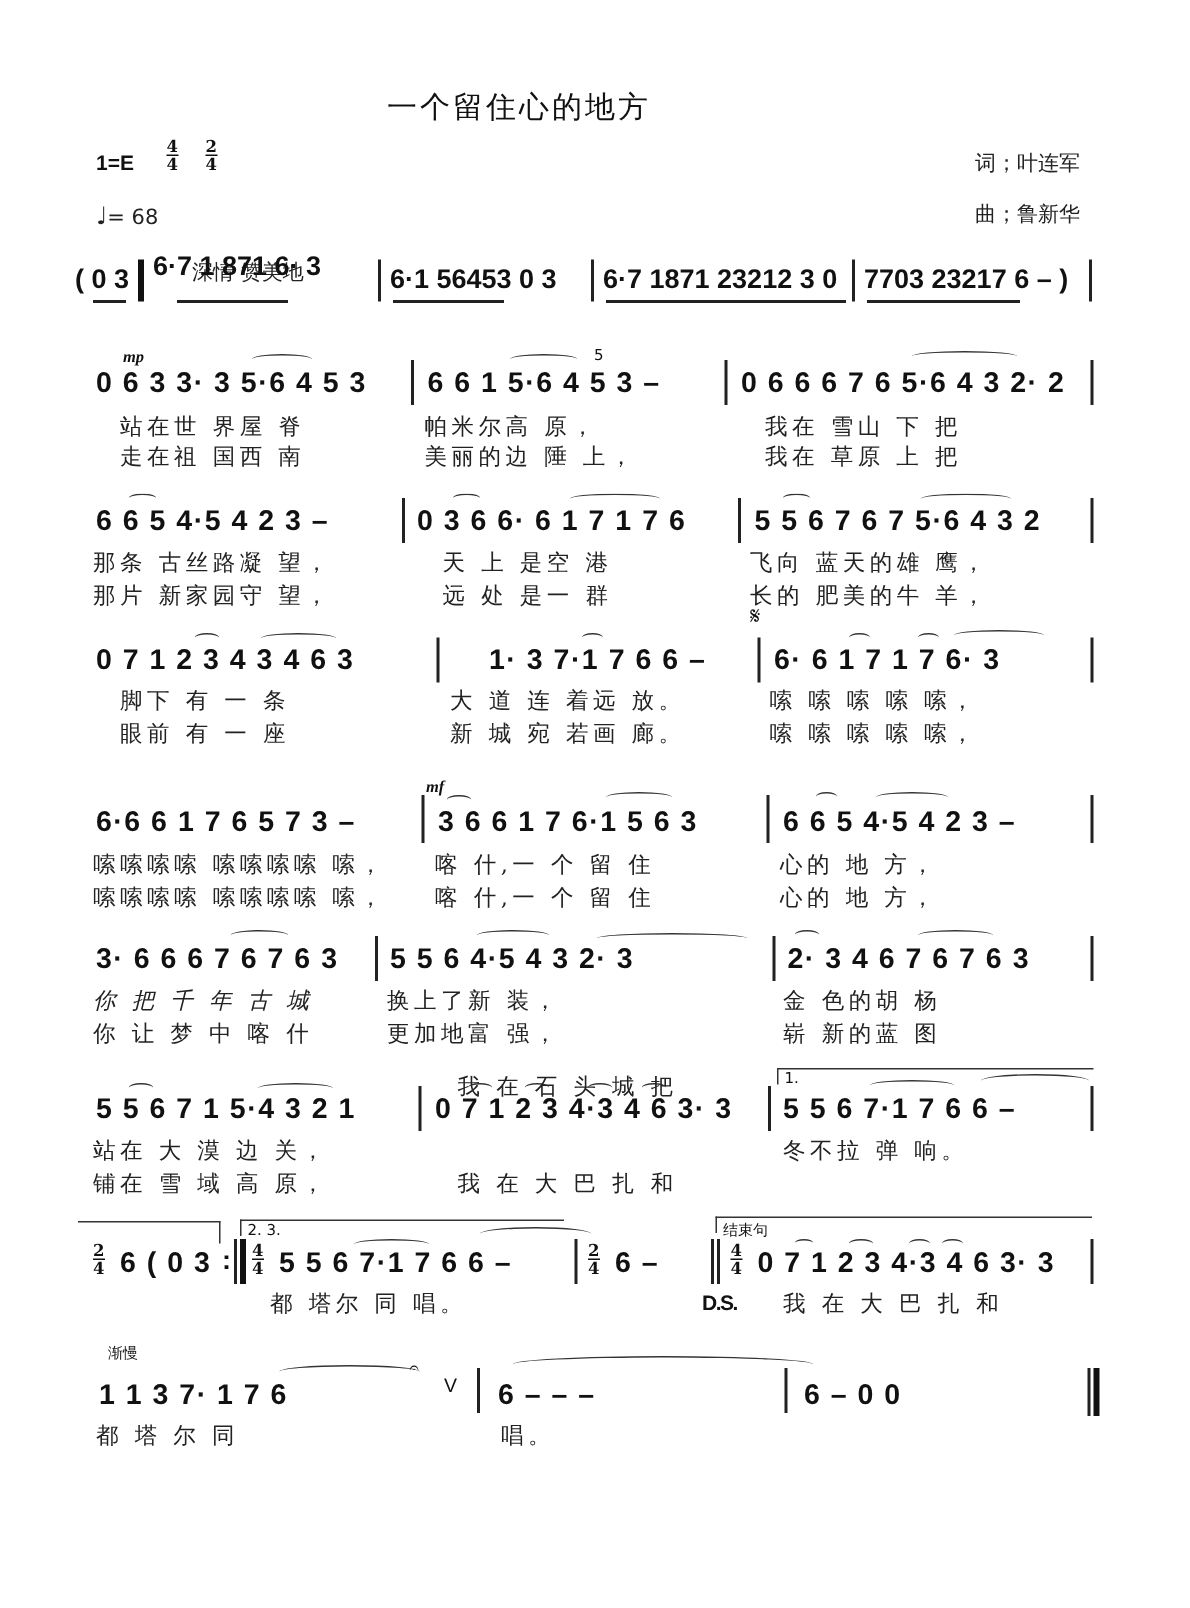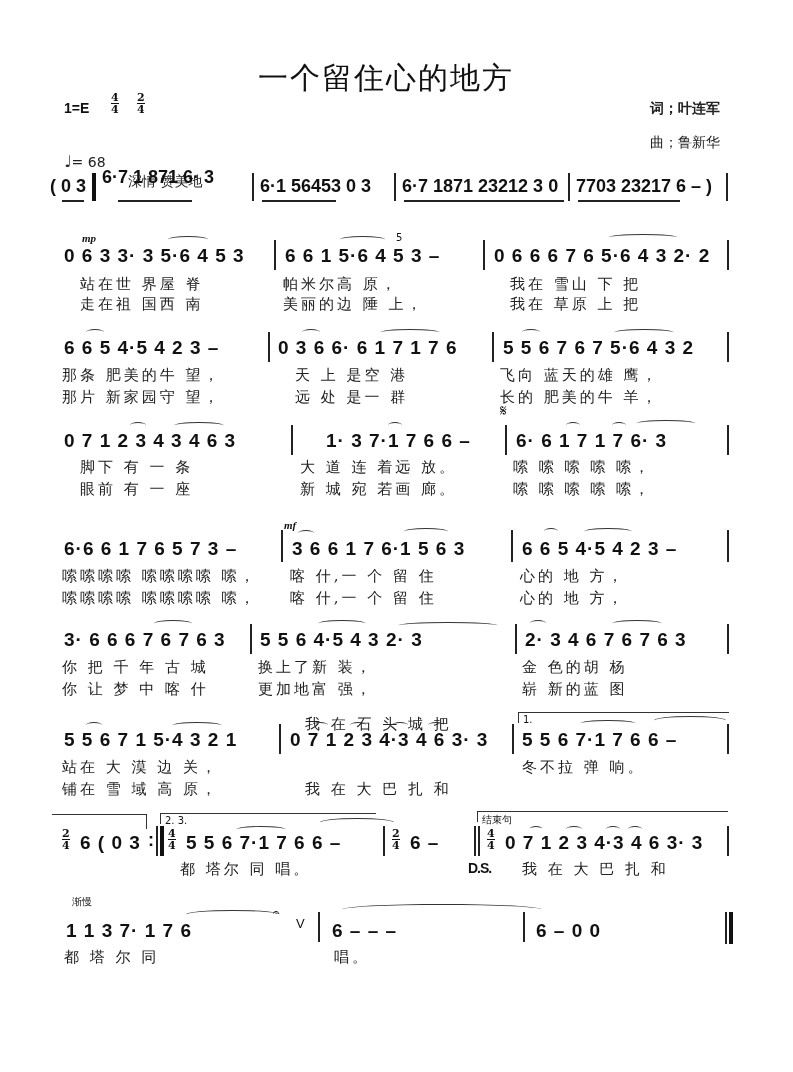--- a/index.html
+++ b/index.html
@@ -1,19 +1,19 @@
 <!DOCTYPE html>
 <html><head>
 <meta charset="utf-8">
 <style>
   html, body { margin:0; padding:0; background:#fff; }
   body { width:793px; height:1072px; position:relative; overflow:hidden;
          font-family:"Liberation Sans", "DejaVu Sans", sans-serif; color:#111; }
   .abs { position:absolute; white-space:nowrap; }
-  .title { font-size:30px; letter-spacing:2px; font-family:"DejaVu Sans", sans-serif; }
+  .title { font-size:20px; letter-spacing:2px; font-family:"DejaVu Sans", sans-serif; }
   .meta { font-size:14px; color:#222; font-family:"DejaVu Sans", sans-serif; }
   .key { font-size:14px; font-weight:bold; }
   .frac { display:inline-flex; flex-direction:column; align-items:center; font-family:"DejaVu Serif", serif;
           font-weight:bold; font-size:11px; line-height:11px; vertical-align:middle; }
   .frac span:first-child { border-bottom:1px solid #111; }
   .notes { font-size:19px; font-weight:bold; letter-spacing:1px; font-family:"Liberation Sans", sans-serif; }
   .notes.small { font-size:18px; letter-spacing:0px; }
   .lyric { font-size:15px; font-family:"DejaVu Serif", serif; letter-spacing:3px; color:#222; }
   .bar { position:absolute; width:1.5px; background:#222; }
   .barthick { position:absolute; width:4px; background:#111; }
@@ -33,25 +33,25 @@
       <span>4</span>
       <span>4</span>
     </span>
 </div>
 <div class="abs" style="left:137px;top:92px;">
   <span class="frac">
       <span>2</span>
       <span>4</span>
     </span>
 </div>
-<div class="abs meta" style="left:64px;top:134px;margin-top:18px;">
+<div class="abs meta" style="left:64px;top:134px;">
   <span style="font-size:16px;">♩</span><span>= 68</span>
 </div>
 <div class="abs meta" style="left:128px;top:136px;margin-top:37px;">深情  赞美地</div>
-<div class="abs meta" style="left:650px;top:100px;font-weight:bold;">词；叶连军</div>
+<div class="abs meta" style="left:650px;top:100px;">词；叶连军</div>
 <div class="abs meta" style="left:650px;top:134px;">曲；鲁新华</div>
 
 <div class="abs notes small" style="left:50px;top:176px;">( 0 3</div>
 <div class="barthick" style="left:92px;top:173px;height:28px;"></div>
 <div class="abs notes small" style="left:102px;top:167px;">6·7 1 871 6·   3</div>
 <div class="bar" style="left:252px;top:173px;height:28px;"></div>
 <div class="abs notes small" style="left:260px;top:176px;">6·1 56453  0 3</div>
 <div class="bar" style="left:394px;top:173px;height:28px;"></div>
 <div class="abs notes small" style="left:402px;top:176px;">6·7 1871 23212 3 0</div>
 <div class="bar" style="left:568px;top:173px;height:28px;"></div>
@@ -85,21 +85,21 @@
 <div class="bar" style="left:268px;top:332px;height:30px;"></div>
 <div class="abs notes" style="left:278px;top:337px;">0 3 6  6· 6  1 7 1 7  6</div>
 <div class="bar" style="left:492px;top:332px;height:30px;"></div>
 <div class="abs notes" style="left:503px;top:337px;">5 5 6  7 6 7  5·6 4 3  2</div>
 <div class="bar" style="left:727px;top:332px;height:30px;"></div>
 <div class="slur" style="left:86px;top:329px;width:18px;height:5px;"></div>
 <div class="slur" style="left:302px;top:329px;width:18px;height:5px;"></div>
 <div class="slur" style="left:380px;top:329px;width:60px;height:6px;"></div>
 <div class="slur" style="left:522px;top:329px;width:18px;height:5px;"></div>
 <div class="slur" style="left:614px;top:329px;width:60px;height:6px;"></div>
-<div class="abs lyric" style="left:62px;top:366px;">那条   肥美的牛 望，</div>
+<div class="abs lyric" style="left:62px;top:366px;">那条   古丝路凝 望，</div>
 <div class="abs lyric" style="left:295px;top:366px;">天    上 是空         港</div>
 <div class="abs lyric" style="left:500px;top:366px;">飞向    蓝天的雄          鹰，</div>
 <div class="abs lyric" style="left:62px;top:388px;">那片   新家园守 望，</div>
 <div class="abs lyric" style="left:295px;top:388px;">远    处 是一         群</div>
 <div class="abs lyric" style="left:500px;top:388px;">长的    肥美的牛          羊，</div>
 
 <div class="abs" style="left:500px;top:402px;font-size:16px;">𝄋</div>
 <div class="abs notes" style="left:64px;top:430px;">0 7 1  2 3  4 3 4 6  3</div>
 <div class="bar" style="left:291px;top:425px;height:30px;"></div>
 <div class="abs notes" style="left:302px;top:430px;margin-left:24px;">1· 3  7·1 7 6  6    –</div>
@@ -141,21 +141,21 @@
 <div class="bar" style="left:250px;top:624px;height:30px;"></div>
 <div class="abs notes" style="left:260px;top:629px;">5 5 6  4·5 4 3    2·       3</div>
 <div class="bar" style="left:515px;top:624px;height:30px;"></div>
 <div class="abs notes" style="left:525px;top:629px;">2· 3  4 6  7 6  7 6  3</div>
 <div class="bar" style="left:727px;top:624px;height:30px;"></div>
 <div class="slur" style="left:154px;top:620px;width:38px;height:6px;"></div>
 <div class="slur" style="left:318px;top:620px;width:48px;height:6px;"></div>
 <div class="slur" style="left:398px;top:622px;width:100px;height:6px;"></div>
 <div class="slur" style="left:530px;top:620px;width:16px;height:5px;"></div>
 <div class="slur" style="left:612px;top:620px;width:50px;height:6px;"></div>
-<div class="abs lyric" style="left:62px;top:658px;">你 把 千 年 古        城</div>
+<div class="abs lyric" style="left:62px;top:658px;font-style:italic;">你 把 千 年 古        城</div>
 <div class="abs lyric" style="left:258px;top:658px;">换上了新          装，</div>
 <div class="abs lyric" style="left:522px;top:658px;">金    色的胡          杨</div>
 <div class="abs lyric" style="left:62px;top:680px;">你 让 梦 中 喀        什</div>
 <div class="abs lyric" style="left:258px;top:680px;">更加地富          强，</div>
 <div class="abs lyric" style="left:522px;top:680px;">崭    新的蓝          图</div>
 
 <div class="bracket" style="left:518px;top:712px;width:210px;height:10px;"></div>
 <div class="abs tiny" style="left:523px;top:714px;">1.</div>
 <div class="abs notes" style="left:64px;top:729px;">5 5 6  7  1  5·4 3 2  1</div>
 <div class="bar" style="left:279px;top:724px;height:30px;"></div>

